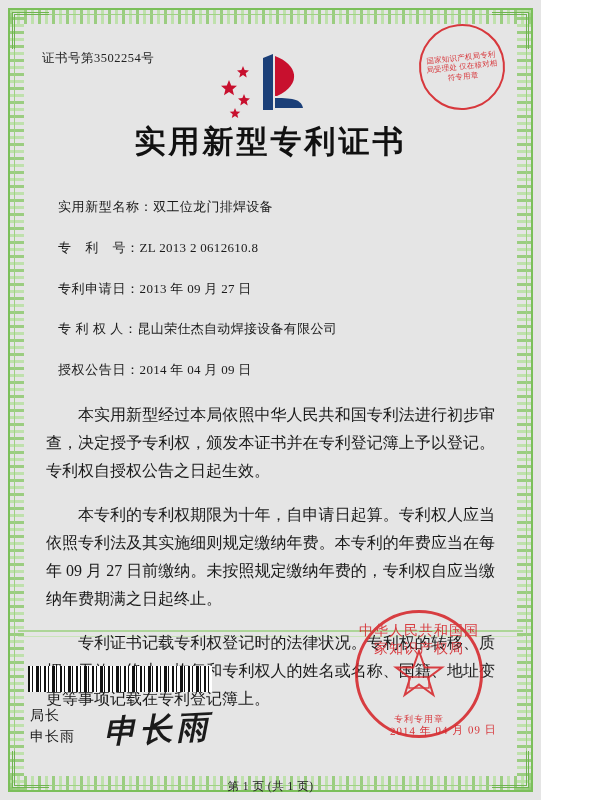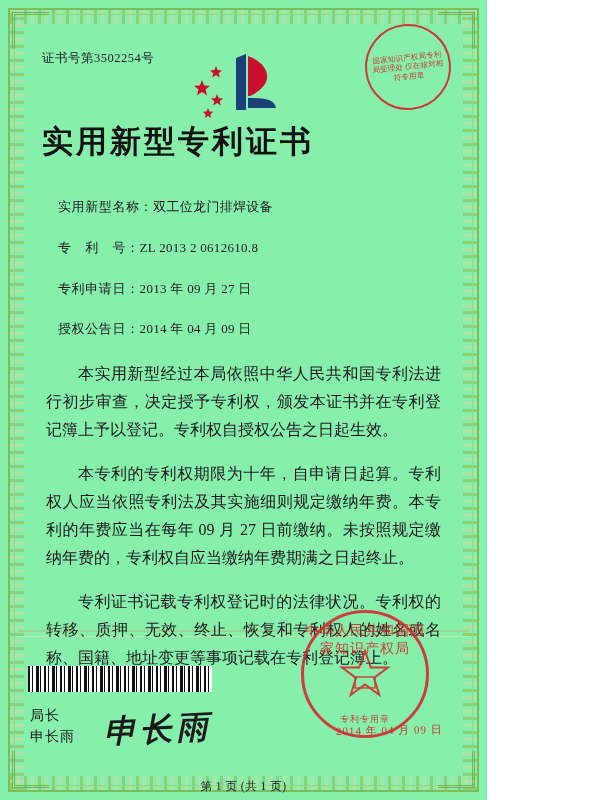--- a/index.html
+++ b/index.html
@@ -10,23 +10,23 @@
   body {
     width: 600px;
     height: 800px;
     font-family: "Liberation Serif", serif;
     color: #1a1a1a;
     overflow: hidden;
   }
 
   #certificate {
     position: relative;
-    width: 487px;
+    width: 541px;
     height: 800px;
-    background: #86efac;
+    background: #e5e5e5;
     box-sizing: border-box;
   }
 
   
   .border-outer {
     position: absolute;
     left: 8px; top: 8px; right: 8px; bottom: 8px;
     border: 2px solid #7bbf5a;
     box-sizing: border-box;
   }
@@ -109,21 +109,21 @@
     position: absolute;
     left: 50%;
     transform: translateX(-50%);
     top: 22px;
     width: 120px;
     height: 72px;
   }
 
   
   .title {
-    text-align: left;
+    text-align: center;
     font-size: 31px;
     font-weight: bold;
     letter-spacing: 3px;
     margin-top: 54px;
     color: #111;
     font-family: Liberation Sans, sans-serif;
   }
 
   
   .fields {
@@ -326,20 +326,23 @@
       <div class="field-row">
         <span class="field-label">实用新型名称：</span><span class="field-value">双工位龙门排焊设备</span>
       </div>
       <div class="field-row">
         <span class="field-label">专　利　号：</span><span class="field-value">ZL 2013 2 0612610.8</span>
       </div>
       <div class="field-row">
         <span class="field-label">专利申请日：</span><span class="field-value">2013 年 09 月 27 日</span>
       </div>
       <div class="field-row">
+        <span class="field-label">专 利 权 人：</span><span class="field-value">昆山荣仕杰自动焊接设备有限公司</span>
+      </div>
+      <div class="field-row">
         <span class="field-label">授权公告日：</span><span class="field-value">2014 年 04 月 09 日</span>
       </div>
     </div>
 
     <div class="paragraphs">
       <p class="para">本实用新型经过本局依照中华人民共和国专利法进行初步审查，决定授予专利权，颁发本证书并在专利登记簿上予以登记。专利权自授权公告之日起生效。</p>
       <p class="para">本专利的专利权期限为十年，自申请日起算。专利权人应当依照专利法及其实施细则规定缴纳年费。本专利的年费应当在每年 09 月 27 日前缴纳。未按照规定缴纳年费的，专利权自应当缴纳年费期满之日起终止。</p>
       <p class="para">专利证书记载专利权登记时的法律状况。专利权的转移、质押、无效、终止、恢复和专利权人的姓名或名称、国籍、地址变更等事项记载在专利登记簿上。</p>
     </div>
 

